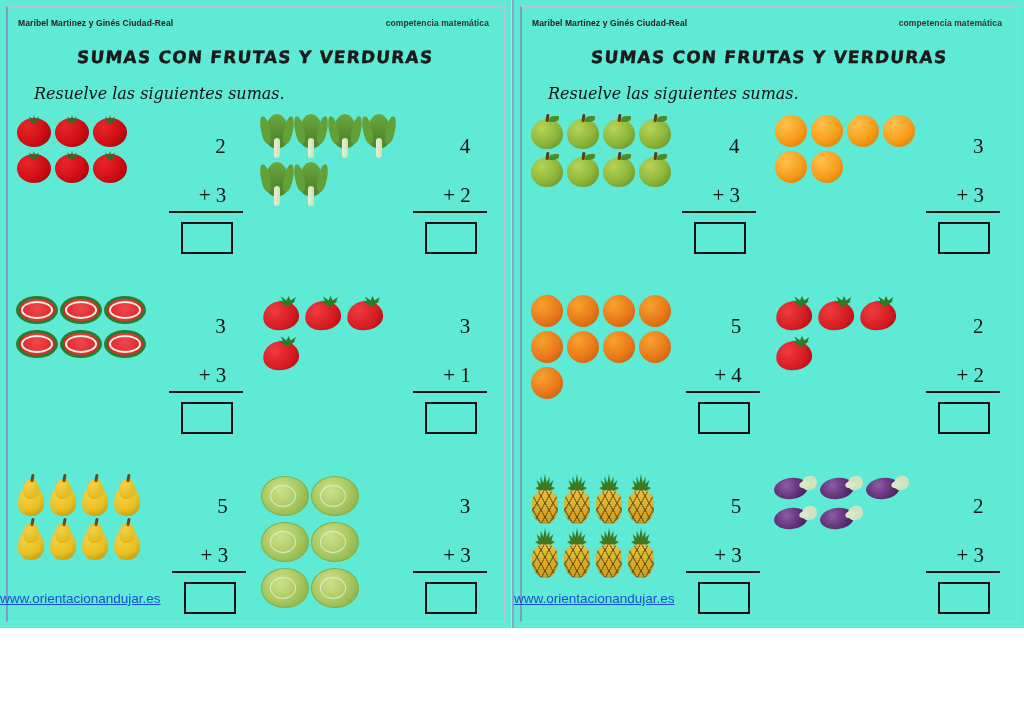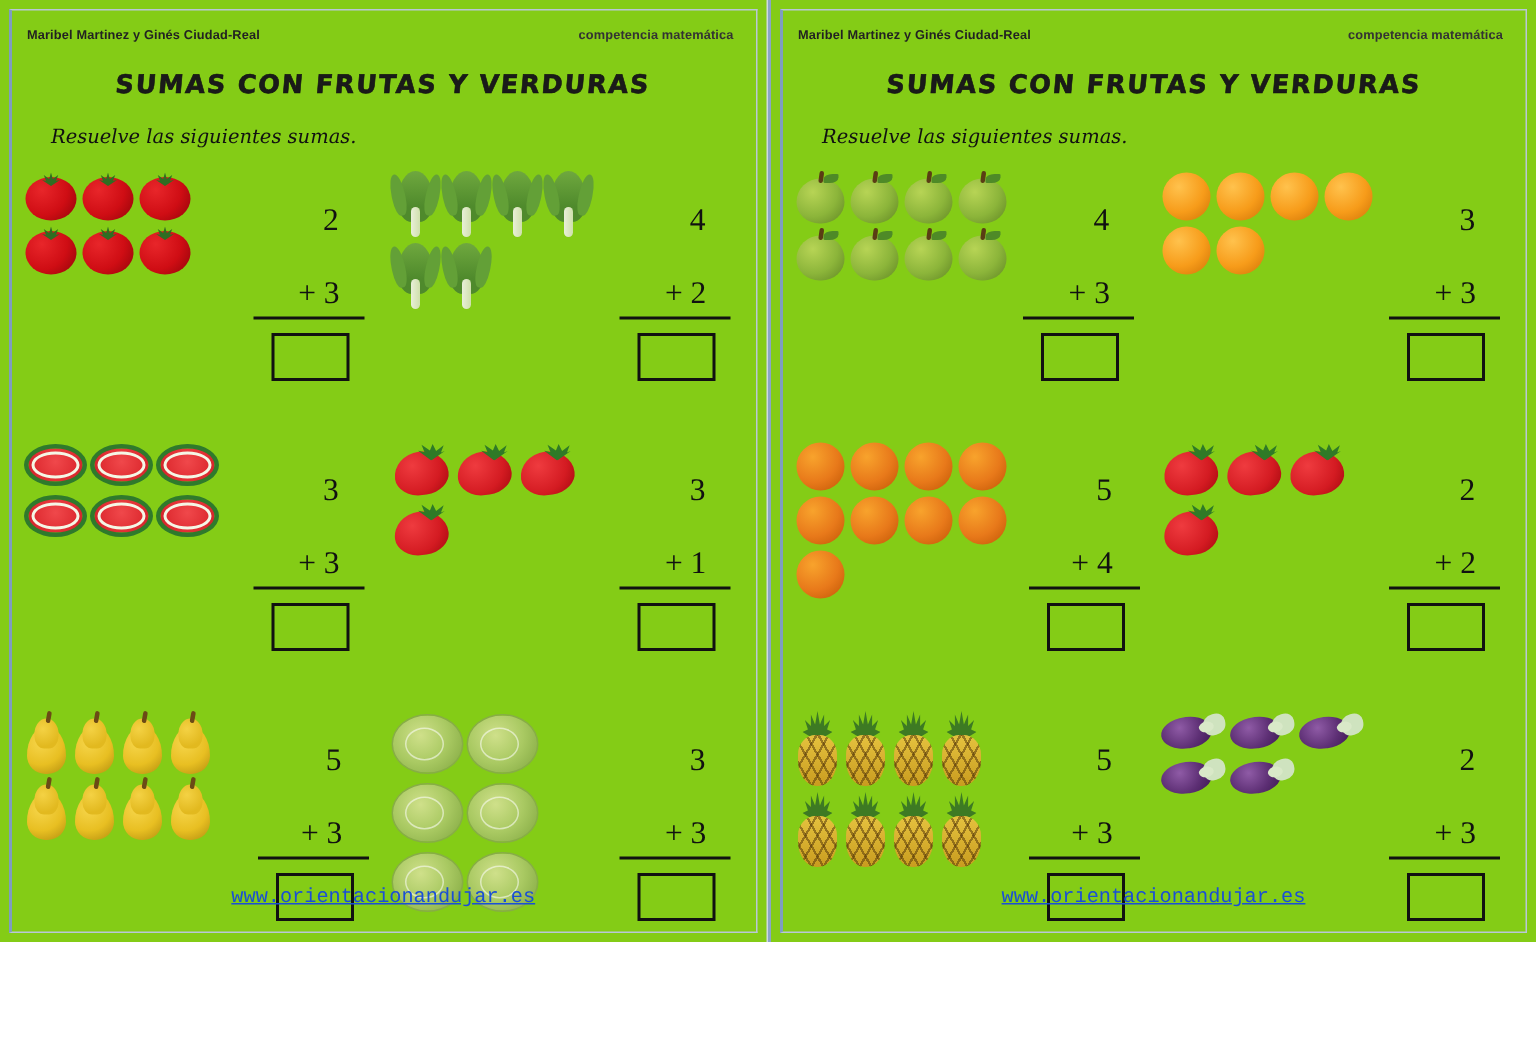--- a/index.html
+++ b/index.html
@@ -17,21 +17,21 @@
     position: relative;
     width: 1024px;
     height: 704px;
     display: flex;
     background: #ffffff;
   }
   .page {
     position: relative;
     width: 512px;
     height: 628px;
-    background: #84cc16;
+    background: #5eead4;
     box-sizing: border-box;
   }
   .page.left  { border-right: 1px solid #cfd8e3; }
   .page.right { border-left: 2px solid #8aa6c6; }
 
   
   .page-frame {
     position: absolute;
     left: 6px; top: 6px; right: 6px; bottom: 6px;
     border: 1px solid #b9c7d8;
@@ -70,21 +70,21 @@
     display: inline-block;
     transform: skewX(-5deg);
   }
 
   .subtitle {
     position: absolute;
     top: 84px;
     left: 34px;
     font-family: "DejaVu Serif", serif;
     font-style: italic;
-    font-size: 13px;
+    font-size: 16px;
     color: #111;
   }
 
   .grid {
     position: absolute;
     top: 108px;
     left: 12px;
     right: 10px;
     bottom: 60px;
   }
@@ -137,22 +137,21 @@
     width: 48px;
     height: 28px;
     border: 2.5px solid #111;
     margin: 9px auto 0 18px;
   }
 
   .footer {
     position: absolute;
     bottom: 22px;
     left: 0; right: 0;
-    text-align: center;
-    font-family: Liberation Mono, monospace;
+    font-family: Liberation Sans, sans-serif;
     font-size: 13.5px;
     color: #1a4fd6;
     text-decoration: underline;
   }
 
   
   .it { position: relative; display: inline-block; }
 
   
   .tomato { width: 36px; height: 34px; }

